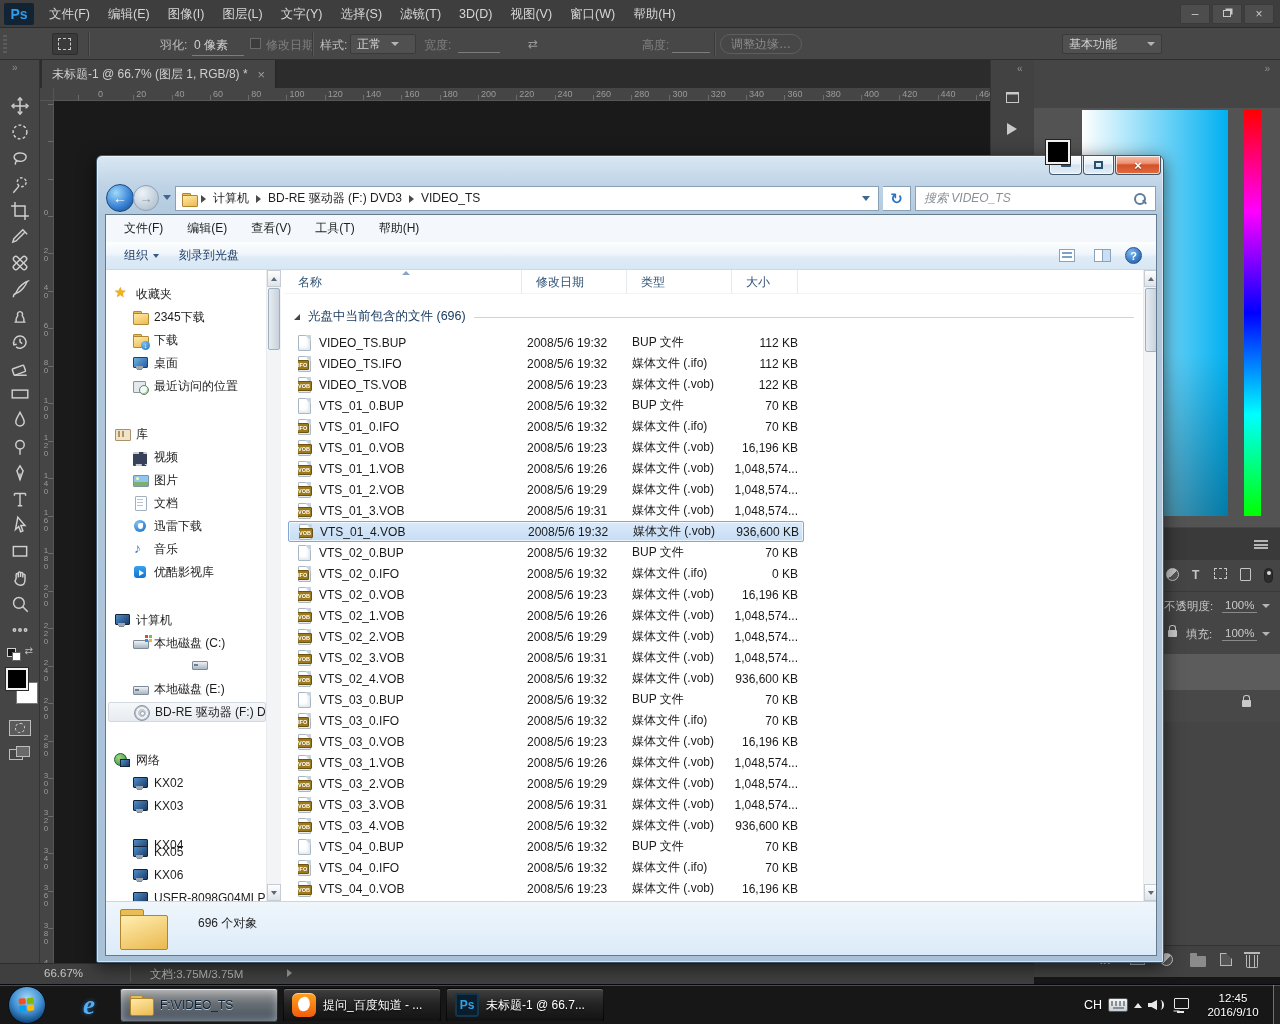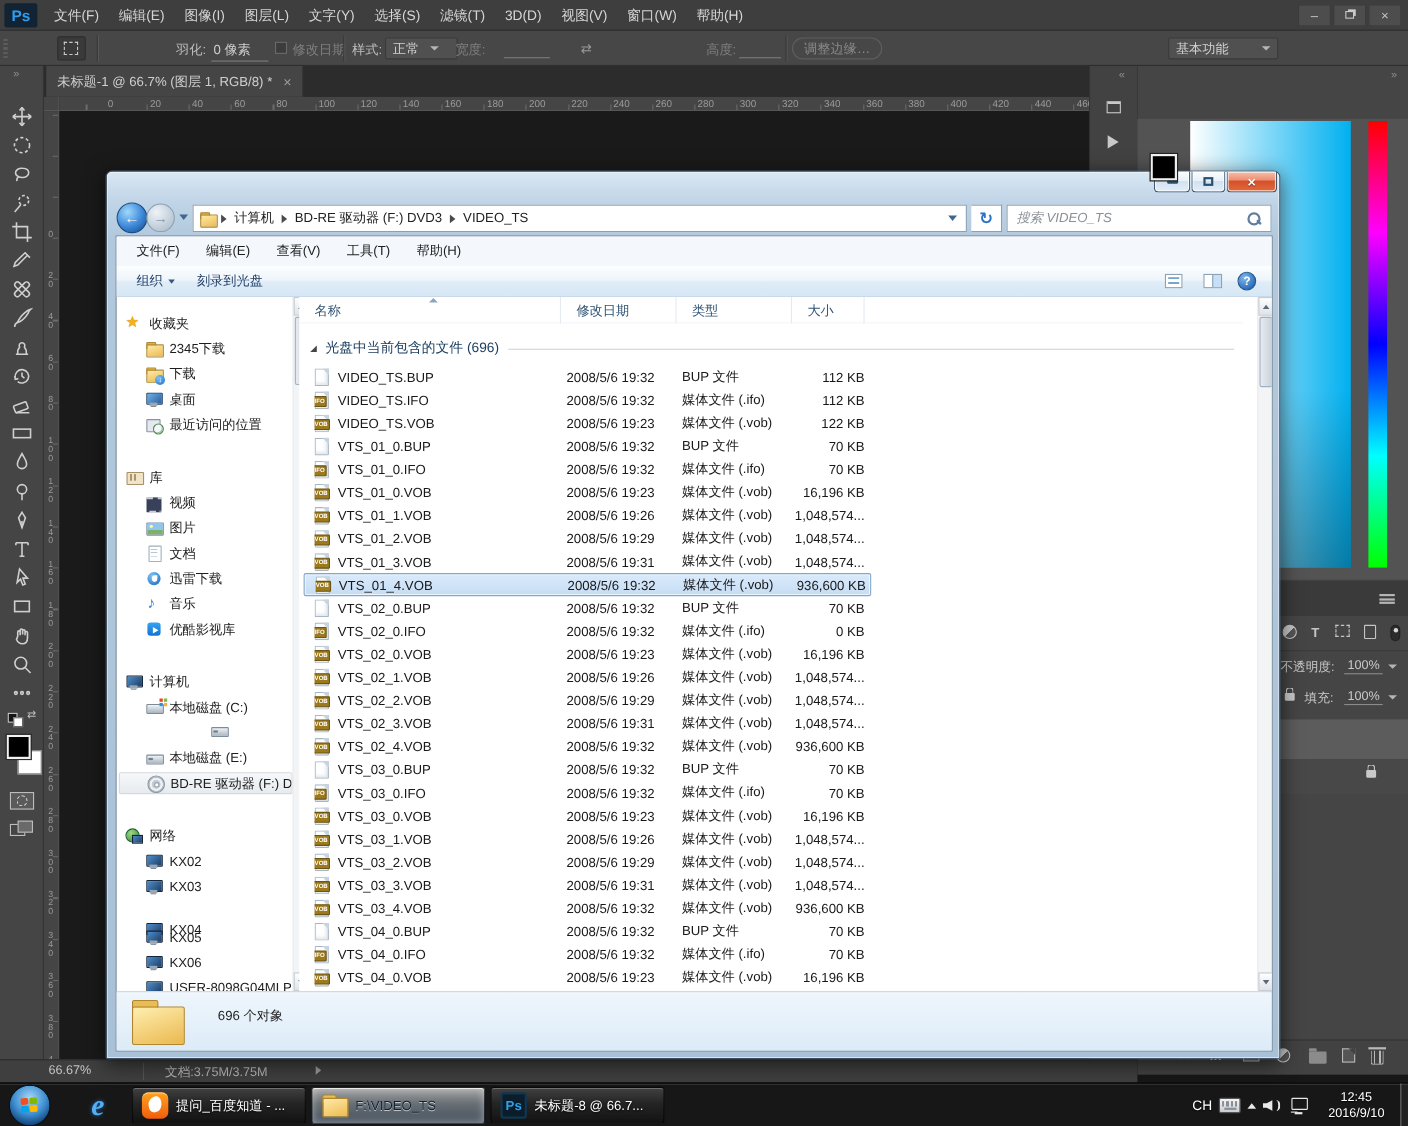--- a/index.html
+++ b/index.html
@@ -178,21 +178,21 @@
 .si-disc::after{content:"";position:absolute;left:6.5px;top:6.5px;width:3px;height:3px;border-radius:50%;background:#fdfdfd;border:1px solid #99a3ad}
 .si-network::before{content:"";position:absolute;left:0;top:1px;width:11px;height:11px;border-radius:50%;background:radial-gradient(circle at 35% 30%,#9fd77f,#2e8b46);border:1px solid #1f6030}
 .si-network::after{content:"";position:absolute;right:0;bottom:1px;width:8px;height:6px;background:linear-gradient(135deg,#4e8ecb,#1d3c66);border:1px solid #16243a}
 
 .sb{position:absolute;top:0;width:15px;height:631px;background:#f3f4f6;border-left:1px solid #e9ebee}
 .sb .cap{position:absolute;left:0;right:0;height:17px;background:linear-gradient(#fefefe,#dfe3e8);border:1px solid #c6ccd3;display:flex;align-items:center;justify-content:center}
 .sb .cap.up{top:0}.sb .cap.dn{bottom:0}
 .tri-u{width:0;height:0;border-left:3.5px solid transparent;border-right:3.5px solid transparent;border-bottom:4px solid #5b6a78}
 .tri-d{width:0;height:0;border-left:3.5px solid transparent;border-right:3.5px solid transparent;border-top:4px solid #5b6a78}
 .sb .thumb{position:absolute;left:1px;width:12px;background:linear-gradient(90deg,#e6ebf0,#c9d2dc);border:1px solid #9fb0c1;border-radius:2px}
-#listpane{position:absolute;left:166px;top:0;width:858px;height:631px;background:#fff}
+#listpane{position:absolute;left:178px;top:0;width:858px;height:631px;background:#fff}
 #cols{position:absolute;left:0;top:0;height:24px;width:858px;display:flex;border-bottom:1px solid #f2f5f8}
 .col{font-size:12px;color:#2f5276;padding:4px 0 0 14px;border-right:1px solid #e4eaf1;height:24px}
 #sortarrow{position:absolute;left:118px;top:1px;width:0;height:0;border-left:4px solid transparent;border-right:4px solid transparent;border-bottom:4px solid #87a6c4}
 #grouphdr{position:absolute;left:10px;top:38px;width:840px;display:flex;align-items:center;gap:8px}
 #grouphdr .gtri{width:0;height:0;border-bottom:6px solid #454545;border-left:6px solid transparent}
 #grouphdr .gtxt{font-size:12.5px;color:#1a3c61;white-space:nowrap}
 #grouphdr .gline{flex:1;height:1px;background:#ccd4dc;margin-top:2px}
 .frow{position:absolute;left:4px;width:516px;height:21px;display:flex;align-items:center}
 .frow.sel{background:linear-gradient(#dbeafc,#c6ddf4);border:1px solid #84a7cd;border-radius:2px;box-shadow:inset 0 0 0 1px rgba(255,255,255,.65)}
 .frow .c-name{position:absolute;left:10px;display:flex;align-items:center;gap:8px;font-size:12px;color:#191919;width:225px;overflow:hidden;white-space:nowrap}
@@ -288,21 +288,21 @@
     <span class="olabel" style="left:160px">羽化:</span>
     <span class="ofield" style="left:192px;min-width:52px">0 像素</span>
     <span class="ochk" style="left:250px"></span>
     <span class="olabel odis" style="left:266px">修改日期</span>
     <span class="osep" style="left:312px"></span>
     <span class="olabel" style="left:320px">样式:</span>
     <div class="odrop" style="left:350px;width:66px">
         <span>正常</span>
         <span class="tri-dn"></span>
       </div>
-    <span class="olabel odis" style="left:414px">宽度:</span>
+    <span class="olabel odis" style="left:424px">宽度:</span>
     <span class="ofield" style="left:458px;min-width:42px;color:#8a8a8a">&nbsp;</span>
     <span class="olabel" style="left:528px;color:#9a9a9a">⇄</span>
     <span class="olabel odis" style="left:642px">高度:</span>
     <span class="ofield" style="left:672px;min-width:38px;color:#8a8a8a">&nbsp;</span>
     <span class="osep" style="left:714px"></span>
     <div class="obtn" style="left:720px">调整边缘…</div>
     <div class="odrop" style="left:1062px;width:100px">
         <span>基本功能</span>
         <span class="tri-dn" style="margin-left:auto"></span>
       </div>
@@ -972,31 +972,31 @@
           <i class="f1"></i>
           <i class="f2"></i>
           <i class="f3"></i>
           <i class="f4"></i>
         </span>
       </div>
     <div id="ie">
         <span>e</span>
       </div>
     <div id="tbtns">
-        <div class="tbtn">
-          <span class="ti ti-uc"></span>
-          <span class="lbl">提问_百度知道 - ...</span>
-        </div>
         <div class="tbtn active">
           <span class="ti ti-fold"></span>
           <span class="lbl">F:\VIDEO_TS</span>
         </div>
         <div class="tbtn">
+          <span class="ti ti-uc"></span>
+          <span class="lbl">提问_百度知道 - ...</span>
+        </div>
+        <div class="tbtn">
           <span class="ti ti-ps">Ps</span>
-          <span class="lbl">未标题-8 @ 66.7...</span>
+          <span class="lbl">未标题-1 @ 66.7...</span>
         </div>
       </div>
     <div id="tray">
       <span class="ch">CH</span>
       <span class="kbd"></span>
       <span class="tri-up-w"></span>
       <span class="spk"></span>
       <span class="net"></span>
       <div id="clock">
         <div>12:45</div>

